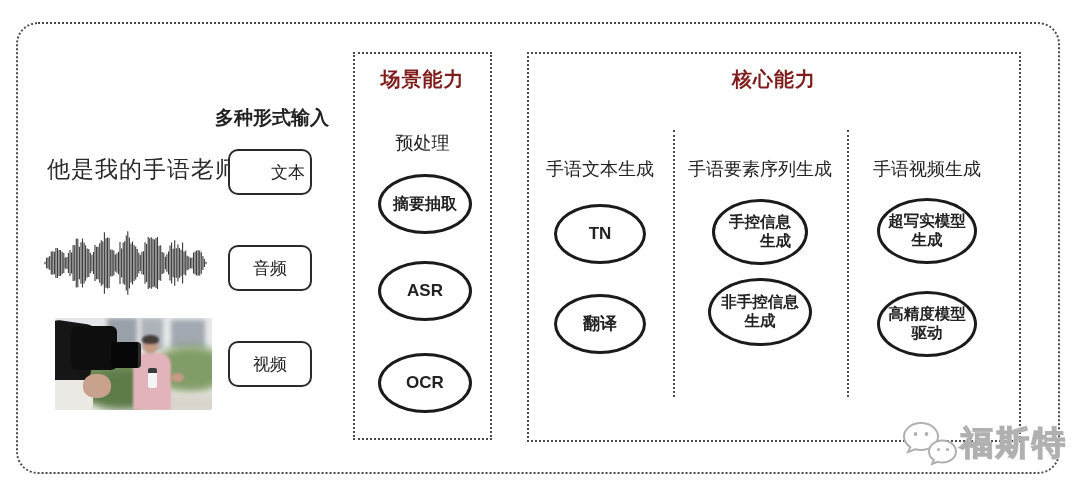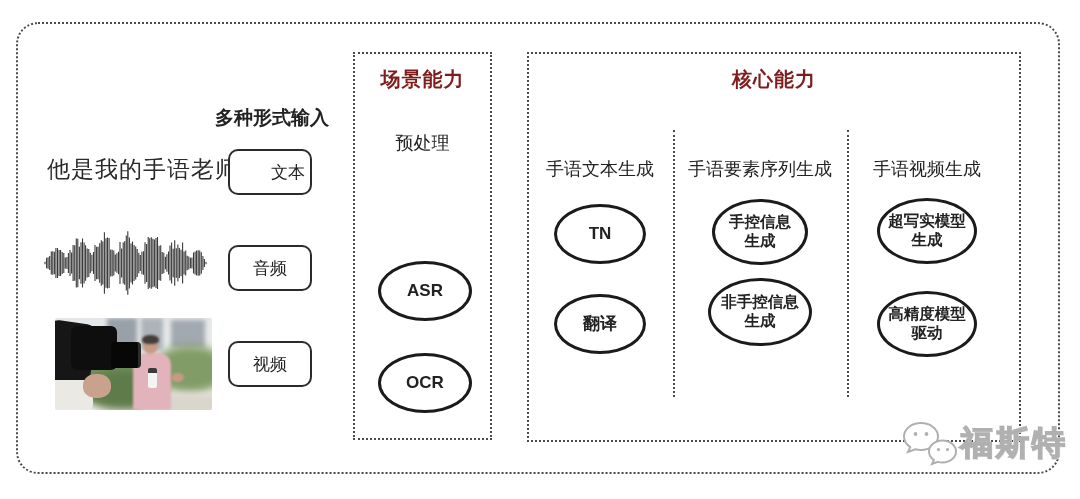--- a/index.html
+++ b/index.html
@@ -126,37 +126,38 @@
   </div>
 
   <div class="input-box text">文本</div>
   <div class="input-box audio">音频</div>
   <div class="input-box video">视频</div>
 
   <div class="group-box scene-box">
     <div class="box-title">场景能力</div>
   </div>
   <div class="scene-subtitle">预处理</div>
+  <div class="ellipse small" style="left:425px; top:204px; width:94px; height:60px; font-size:16px;">摘要抽取</div>
   <div class="ellipse" style="left:425px; top:291px; width:94px; height:60px;">ASR</div>
   <div class="ellipse" style="left:425px; top:383px; width:94px; height:60px;">OCR</div>
 
   <div class="group-box core-box">
     <div class="box-title">核心能力</div>
   </div>
   <div class="vsep vsep1"></div>
   <div class="vsep vsep2"></div>
 
   <div class="col-title" style="left:760px;">手语要素序列生成</div>
   <div class="col-title" style="left:600px;">手语文本生成</div>
   <div class="col-title" style="left:927px;">手语视频生成</div>
 
   <div class="ellipse" style="left:600px; top:234px; width:92px; height:60px;">TN</div>
   <div class="ellipse" style="left:600px; top:324px; width:92px; height:60px;">翻译</div>
 
-  <div class="ellipse two-line" style="left:760px; top:232px; width:96px; height:66px;">手控信息
+  <div class="ellipse two-line" style="left:760px; top:232px; width:96px; height:66px;text-align:right;">手控信息
 生成</div>
   <div class="ellipse two-line" style="left:760px; top:312px; width:104px; height:68px;">非手控信息
 生成</div>
 
   <div class="ellipse two-line" style="left:927px; top:231px; width:100px; height:66px;">超写实模型
 生成</div>
   <div class="ellipse two-line" style="left:927px; top:324px; width:100px; height:66px;">高精度模型
 驱动</div>
 
   <div class="watermark">

